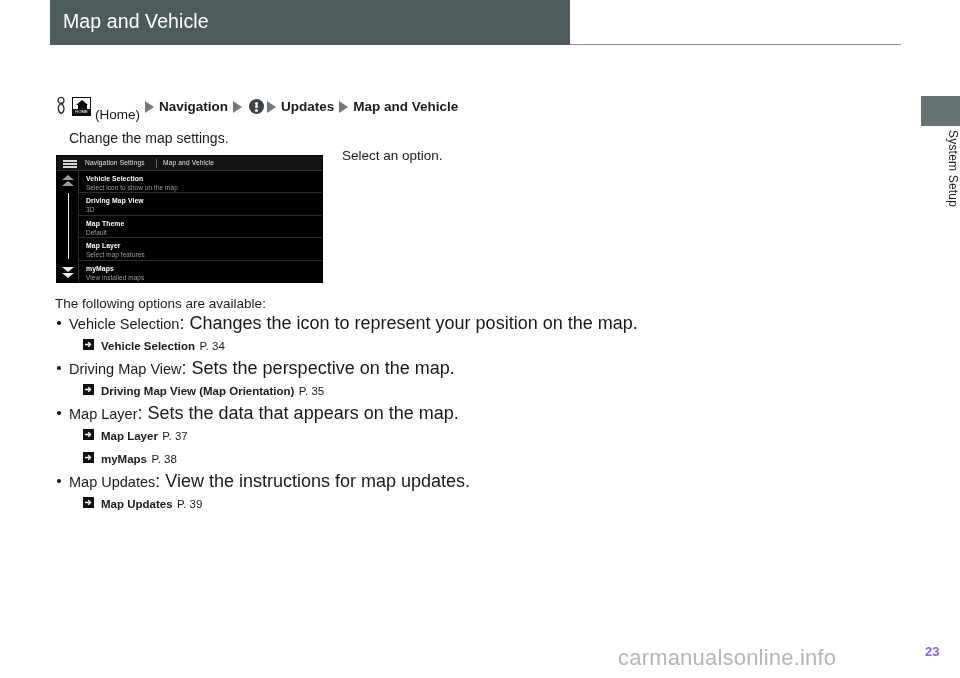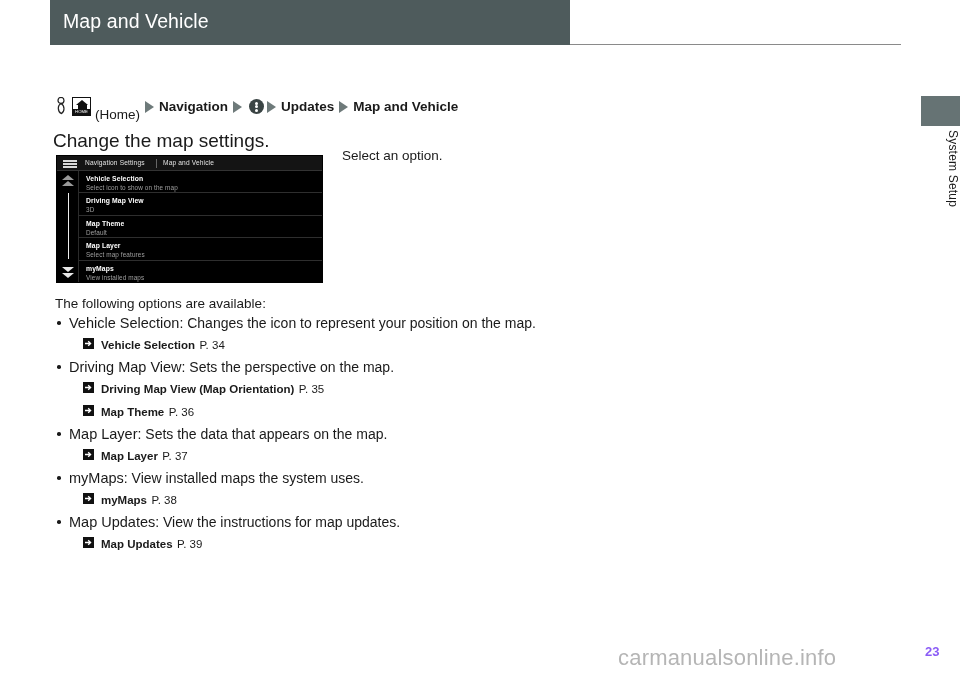--- a/index.html
+++ b/index.html
@@ -129,22 +129,22 @@
     background: #fff;
     border-radius: 50%;
   }
   .bc-menu i:nth-child(1) { top: 2.5px; }
   .bc-menu i:nth-child(2) { top: 6px; }
   .bc-menu i:nth-child(3) { top: 9.5px; }
 
   
   .intro {
     position: absolute;
-    left: 53px; top: 130px;
-    font-size: 19px;
+    left: 69px; top: 130px;
+    font-size: 14px;
   }
   .caption-right {
     position: absolute;
     left: 342px; top: 148px;
     font-size: 13.5px;
   }
 
   
   .nav-shot {
     position: absolute;
@@ -259,21 +259,21 @@
     margin-bottom: 0px;
   }
   .opt-row .bullet {
     position: absolute;
     left: 2px; top: 8px;
     width: 3.5px; height: 3.5px;
     border-radius: 50%;
     background: #1a1a1a;
   }
   .opt-name { font-weight: normal; font-size: 14.5px; }
-  .opt-desc { font-size: 14px; }
+  .opt-desc { font-size: 18px; }
   .opt-ref {
     position: relative;
     padding-left: 46px;
     line-height: 20px;
     margin-bottom: 2px;
     white-space: nowrap;
   }
   .jump-icon {
     position: absolute;
     left: 28px; top: 4px;
@@ -424,72 +424,58 @@
       <span class="jump-icon">
         <svg width="11" height="11" viewBox="0 0 11 11">
             <rect width="11" height="11" fill="#111"></rect>
             <path d="M2 5.5 H7 M5.2 3.2 L7.6 5.5 L5.2 7.8" stroke="#fff" stroke-width="1.3" fill="none"></path>
           </svg>
       </span>
       <span class="ref-title">Driving Map View (Map Orientation)</span>
       <span class="ref-page">P. 35</span>
     </div>
 
+
+    <div class="opt-row">
+      <span class="bullet"></span>
+      <span class="opt-name">Map Layer</span><span class="opt-desc">: Sets the data that appears on the map.</span>
+    </div>
     <div class="opt-ref">
       <span class="jump-icon">
         <svg width="11" height="11" viewBox="0 0 11 11">
             <rect width="11" height="11" fill="#111"></rect>
             <path d="M2 5.5 H7 M5.2 3.2 L7.6 5.5 L5.2 7.8" stroke="#fff" stroke-width="1.3" fill="none"></path>
           </svg>
       </span>
-      <span class="ref-title">Map Theme</span>
-      <span class="ref-page">P. 36</span>
-    </div>
-
-    <div class="opt-row">
-      <span class="bullet"></span>
-      <span class="opt-name">Map Layer</span><span class="opt-desc">: Sets the data that appears on the map.</span>
-    </div>
+      <span class="ref-title">Map Layer</span>
+      <span class="ref-page">P. 37</span>
+    </div>
+
     <div class="opt-ref">
       <span class="jump-icon">
         <svg width="11" height="11" viewBox="0 0 11 11">
             <rect width="11" height="11" fill="#111"></rect>
             <path d="M2 5.5 H7 M5.2 3.2 L7.6 5.5 L5.2 7.8" stroke="#fff" stroke-width="1.3" fill="none"></path>
           </svg>
       </span>
-      <span class="ref-title">Map Layer</span>
-      <span class="ref-page">P. 37</span>
+      <span class="ref-title">myMaps</span>
+      <span class="ref-page">P. 38</span>
     </div>
 
     <div class="opt-row">
       <span class="bullet"></span>
-      <span class="opt-name">myMaps</span><span class="opt-desc">: View installed maps the system uses.</span>
+      <span class="opt-name">Map Updates</span><span class="opt-desc">: View the instructions for map updates.</span>
     </div>
     <div class="opt-ref">
       <span class="jump-icon">
         <svg width="11" height="11" viewBox="0 0 11 11">
             <rect width="11" height="11" fill="#111"></rect>
             <path d="M2 5.5 H7 M5.2 3.2 L7.6 5.5 L5.2 7.8" stroke="#fff" stroke-width="1.3" fill="none"></path>
           </svg>
       </span>
-      <span class="ref-title">myMaps</span>
-      <span class="ref-page">P. 38</span>
-    </div>
-
-    <div class="opt-row">
-      <span class="bullet"></span>
-      <span class="opt-name">Map Updates</span><span class="opt-desc">: View the instructions for map updates.</span>
-    </div>
-    <div class="opt-ref">
-      <span class="jump-icon">
-        <svg width="11" height="11" viewBox="0 0 11 11">
-            <rect width="11" height="11" fill="#111"></rect>
-            <path d="M2 5.5 H7 M5.2 3.2 L7.6 5.5 L5.2 7.8" stroke="#fff" stroke-width="1.3" fill="none"></path>
-          </svg>
-      </span>
       <span class="ref-title">Map Updates</span>
       <span class="ref-page">P. 39</span>
     </div>
 
   </div>
 
   <div class="watermark">carmanualsonline.info</div>
   <div class="page-num">23</div>
 
 </div>

